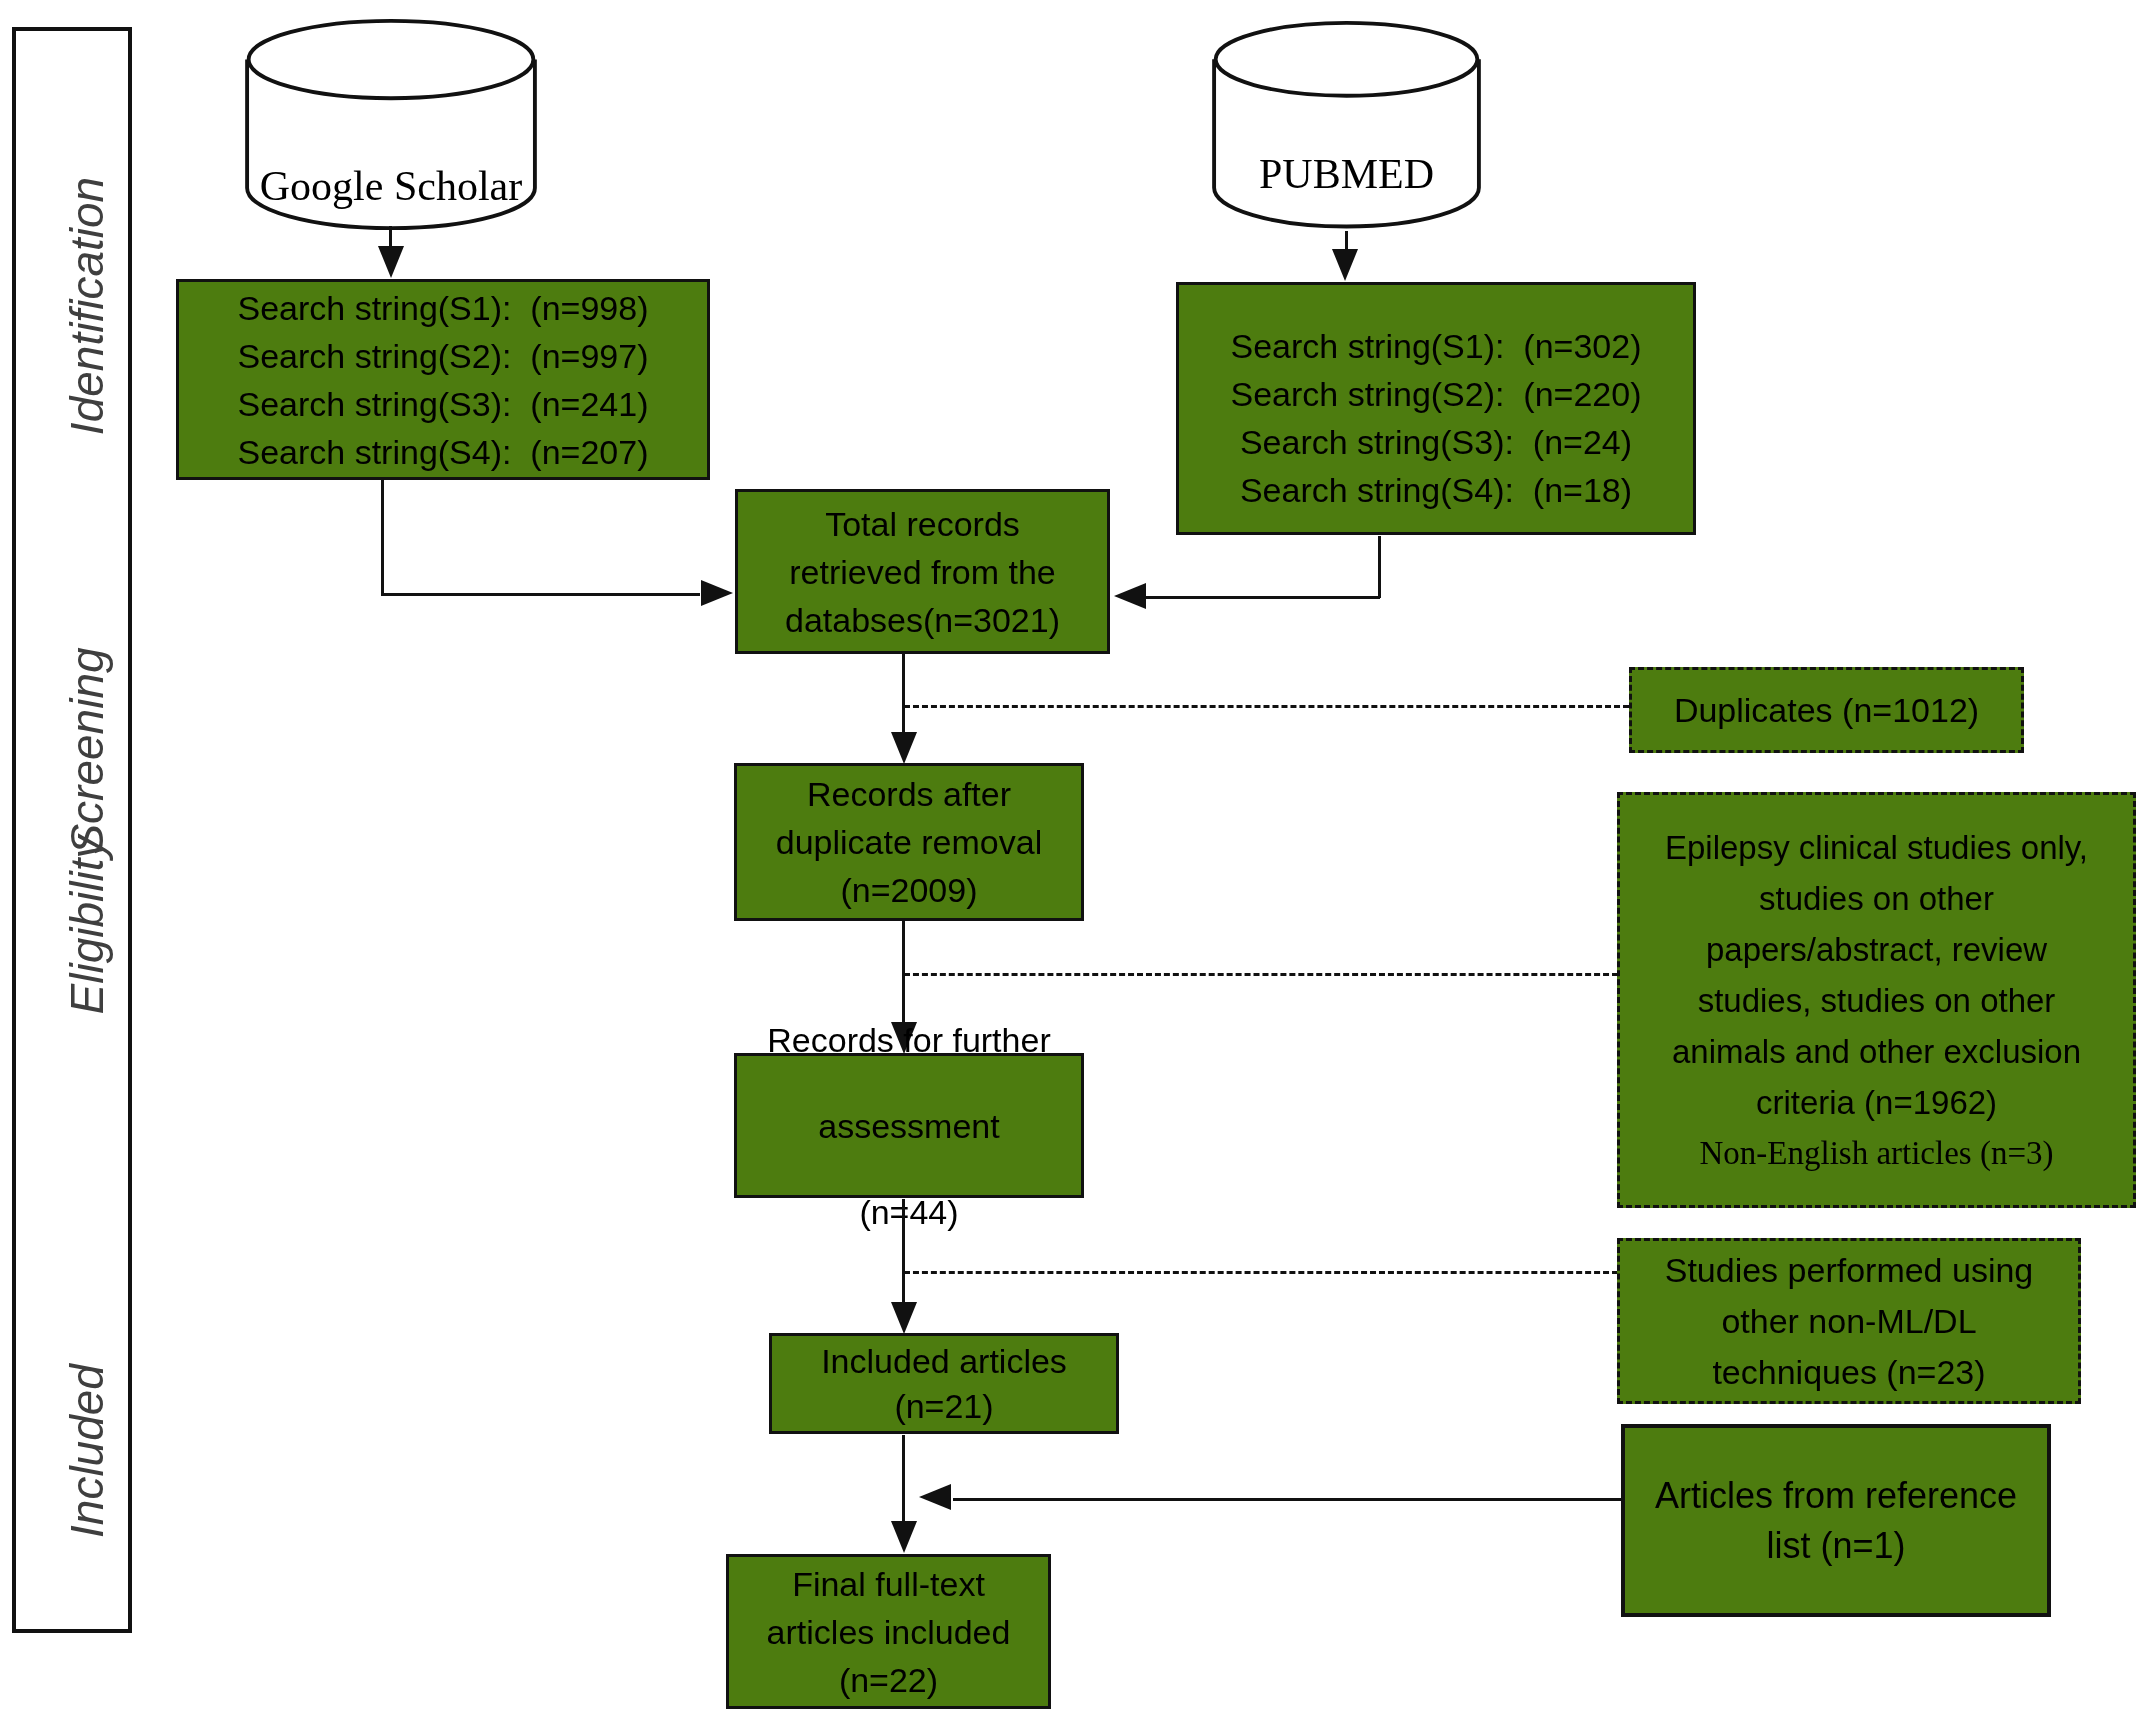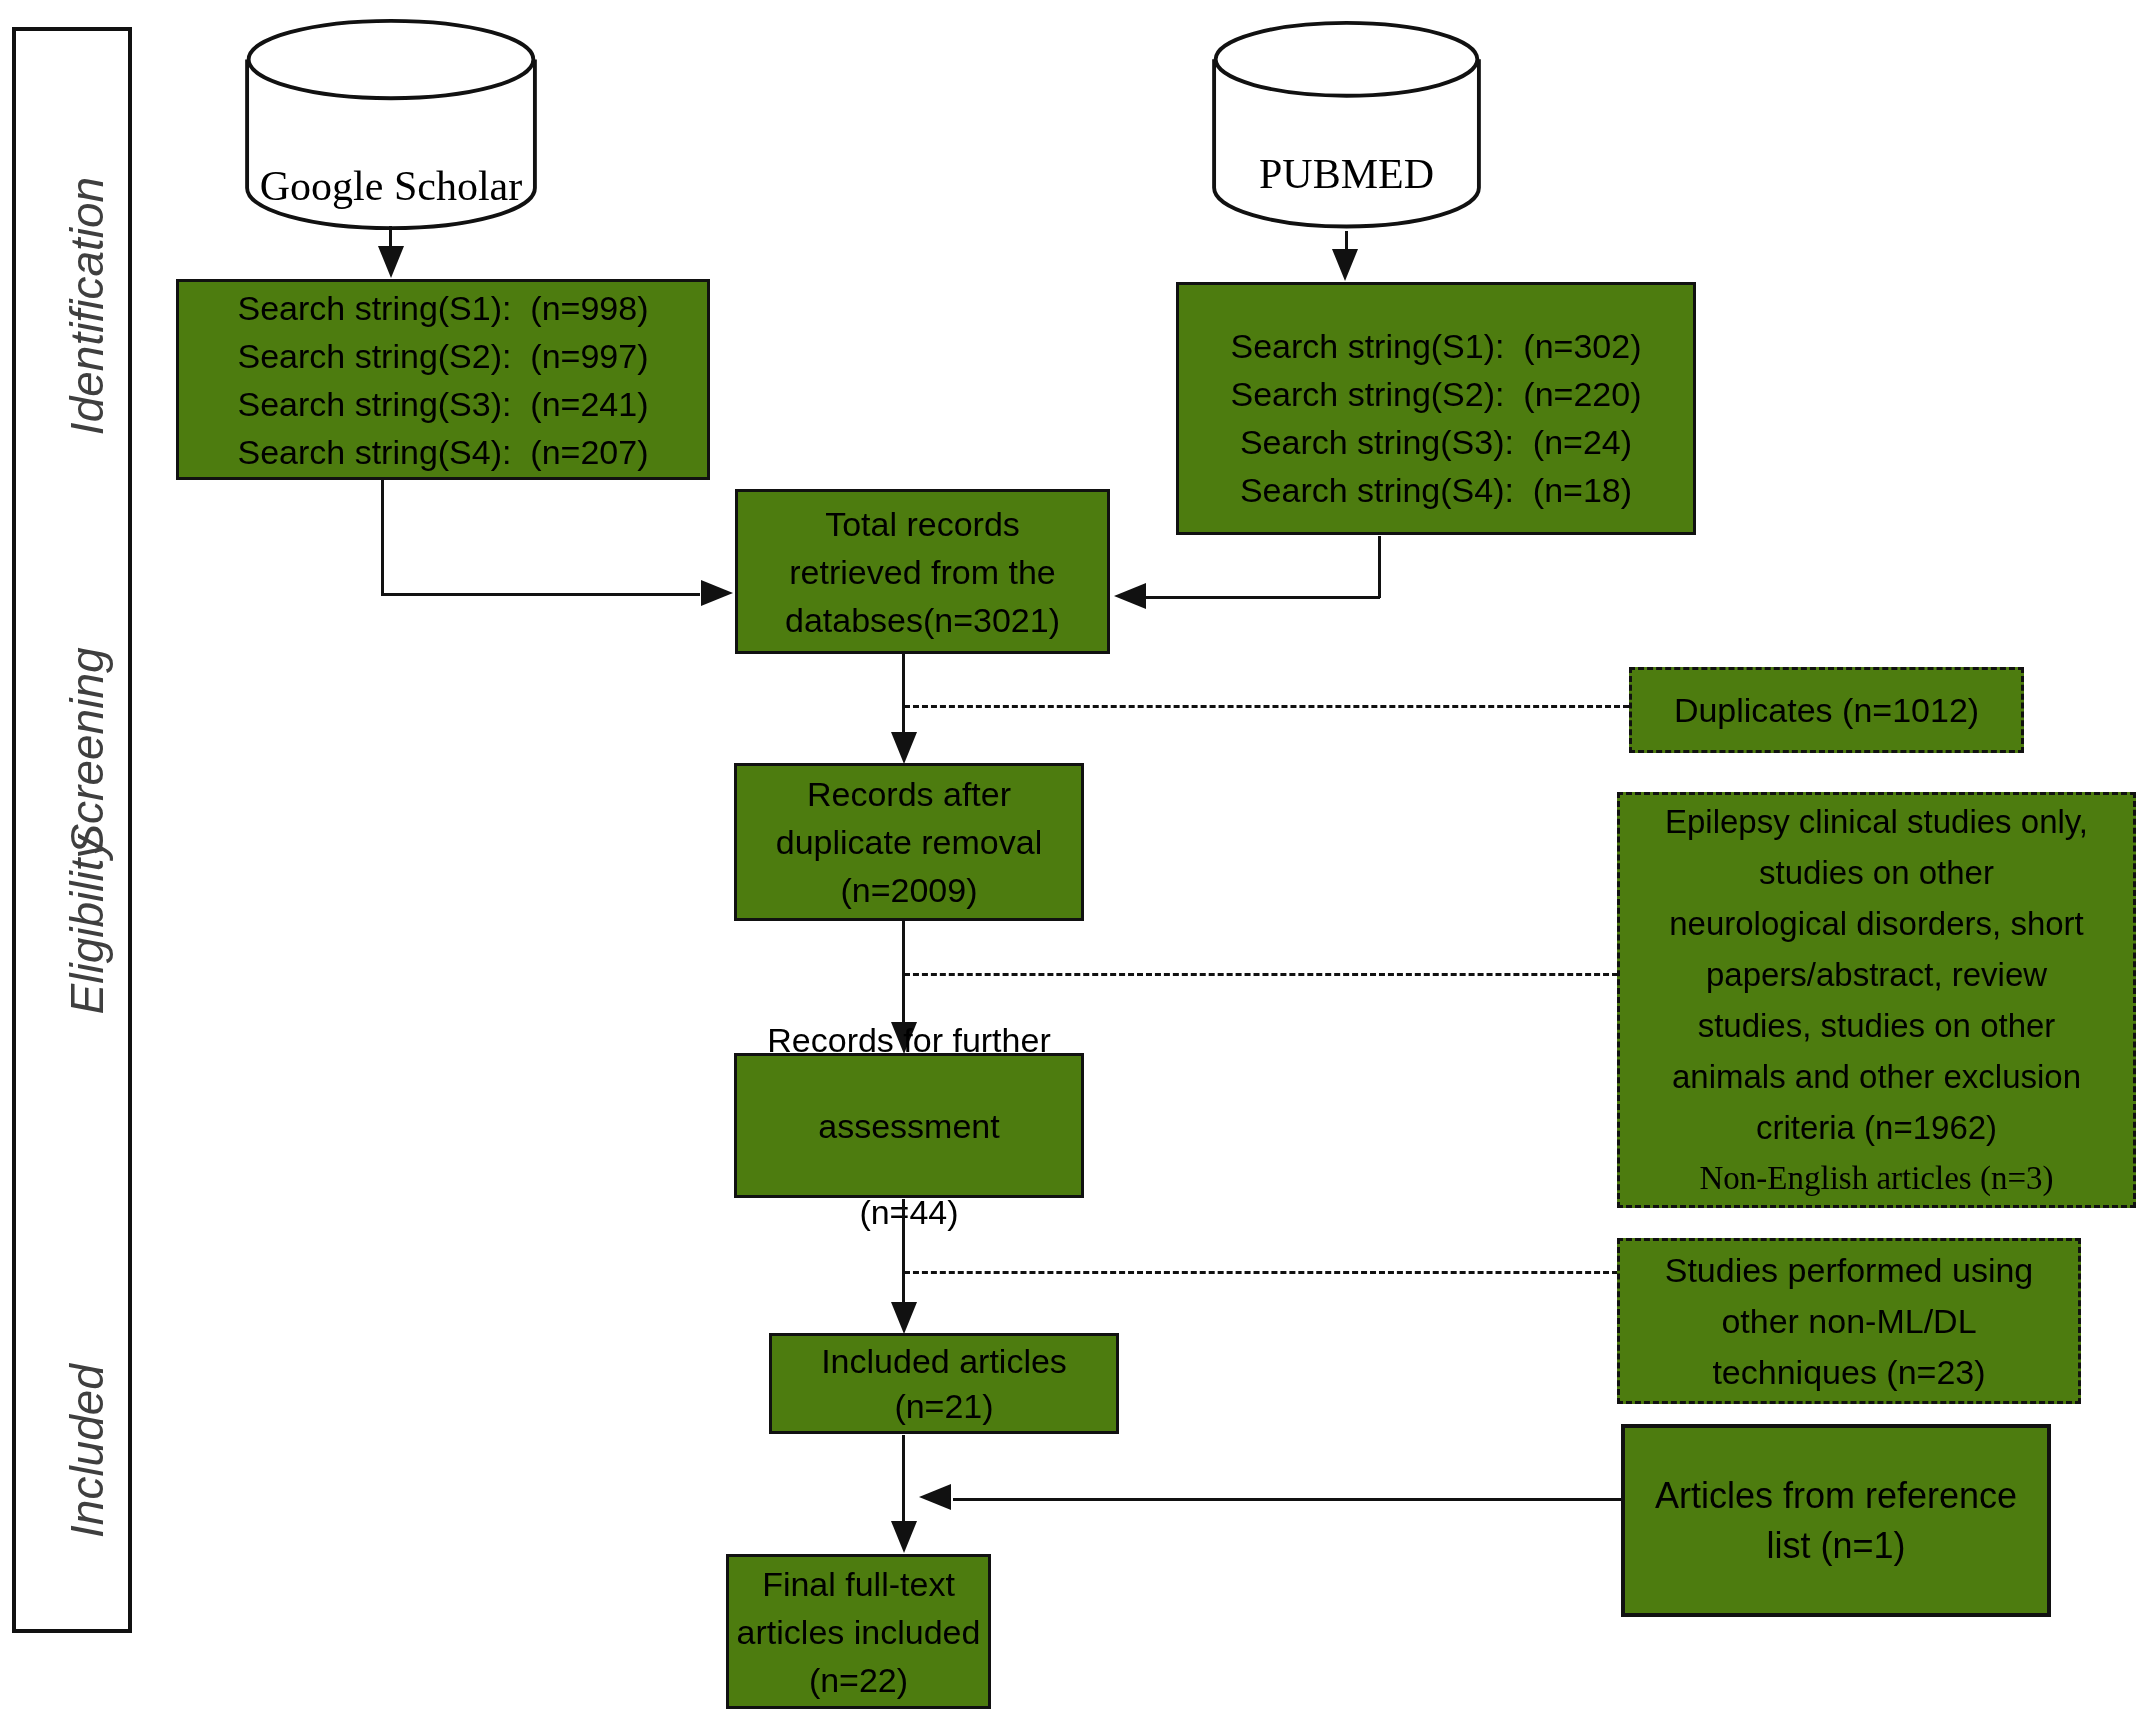--- a/index.html
+++ b/index.html
@@ -61,21 +61,21 @@
   .ah-down{border-left:13px solid transparent;border-right:13px solid transparent;border-top:32.5px solid #111;}
   .ah-right{border-top:13px solid transparent;border-bottom:13px solid transparent;border-left:32.5px solid #111;}
   .ah-left{border-top:13px solid transparent;border-bottom:13px solid transparent;border-right:32.5px solid #111;}
   
   #gs-search{left:176px;top:279px;width:534px;height:201px;}
   #pm-search{left:1176px;top:282px;width:520px;height:253px;justify-content:flex-start;padding-top:37px;}
   #total-records{left:735px;top:489px;width:375px;height:165px;}
   #after-dup{left:734px;top:763px;width:350px;height:158px;}
   #further{left:734px;top:1053px;width:350px;height:145px;line-height:46px;gap:40px;}
   #included-arts{left:734px;top:1333px;width:350px;height:101px;line-height:45px;margin-left:35px;}
-  #final-box{left:726px;top:1554px;width:265px;height:155px;}
+  #final-box{left:726px;top:1554px;width:325px;height:155px;}
   #dup-box{left:1629px;top:667px;width:395px;height:86px;justify-content:center;}
   #criteria-box{left:1617px;top:792px;width:519px;height:416px;font-size:33px;line-height:51px;}
   #nonml-box{left:1617px;top:1238px;width:464px;height:166px;line-height:51px;}
   #ref-box{left:1621px;top:1424px;width:430px;height:193px;font-size:36px;line-height:50px;text-align:right;}
 </style>
 </head>
 <body>
 
 <div id="canvas">
 
@@ -174,21 +174,20 @@
   <div class="dashline" style="left:904px;top:973px;width:714px;"></div>
   <div class="dashline" style="left:904px;top:1271px;width:714px;"></div>
 
   <div class="box dashed" id="dup-box">
     <div class="line">Duplicates (n=1012)</div>
   </div>
 
   <div class="box dashed" id="criteria-box">
     <div class="line">Epilepsy clinical studies only,</div>
     <div class="line">studies on other</div>
-    <div class="line">neurological disorders, short</div>
     <div class="line">papers/abstract, review</div>
     <div class="line">studies, studies on other</div>
     <div class="line">animals and other exclusion</div>
     <div class="line">criteria (n=1962)</div>
     <div class="line serif">Non-English articles (n=3)</div>
   </div>
 
   <div class="box dashed" id="nonml-box">
     <div class="line">Studies performed using</div>
     <div class="line">other non-ML/DL</div>

